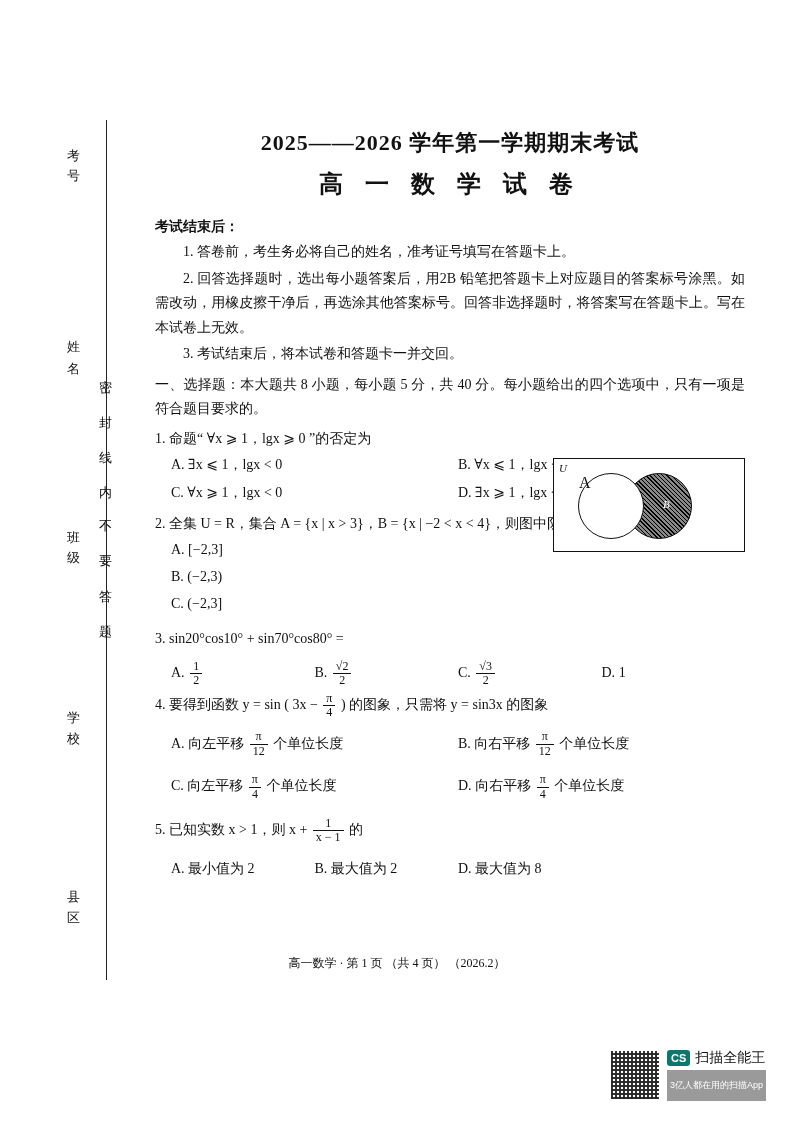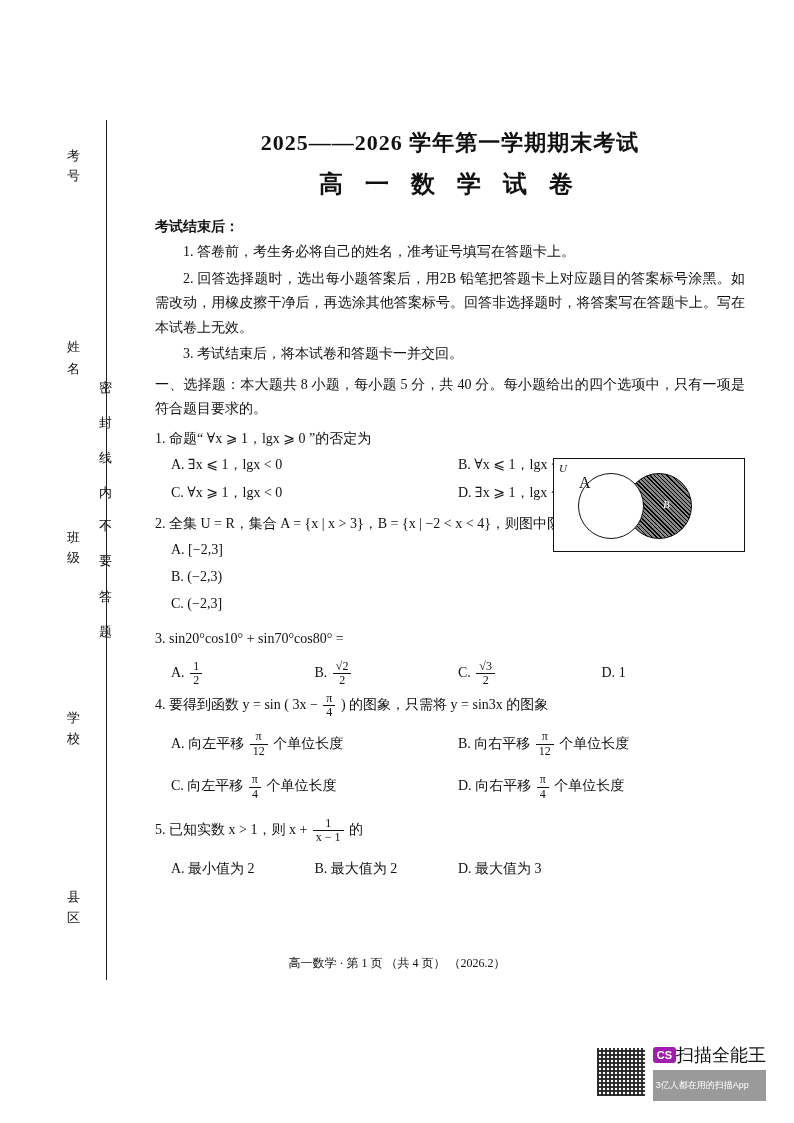--- a/index.html
+++ b/index.html
@@ -92,25 +92,25 @@
     width:48px;height:48px;margin-right:8px;
     background-image:
       repeating-linear-gradient(0deg,#111 0 2px,#fff 2px 4px),
       repeating-linear-gradient(90deg,#111 0 2px,#fff 2px 4px);
     background-blend-mode:multiply;
     opacity:.85;
   }
   .scan-right{display:flex;flex-direction:column;justify-content:center;}
   .scan-top{display:flex;align-items:center;}
   .cs-badge{
-    background:#a21caf;color:#fff;font-size:11px;font-weight:bold;
-    padding:2px 4px;border-radius:3px;
+    background:#0f766e;color:#fff;font-size:11px;font-weight:bold;
+    padding:2px 4px;border-radius:3px;margin-right:5px;
     font-family:"Liberation Sans","DejaVu Sans",sans-serif;
   }
-  .scan-label{font-size:18px;font-family:Liberation Mono, monospace;}
+  .scan-label{font-size:14px;font-family:Liberation Mono, monospace;}
   .scan-sub{font-size:9px;color:#fff;background:#9a9a9a;padding:9px 3px;margin-top:3px;
     font-family:"Liberation Sans","DejaVu Sans",sans-serif;}
 </style>
 </head>
 <body>
 
 <div class="page">
 
   <div class="seal">
     <div class="seal-line"></div>
@@ -259,21 +259,21 @@
       <span>已知实数 x &gt; 1，则 x +</span>
       <span class="frac">
         <span class="num">1</span>
         <span class="den">x − 1</span>
       </span>
       <span>的</span>
     </p>
     <div class="opts opts4 ml" style="margin-top:10px;">
       <div>A. 最小值为 2</div>
       <div>B. 最大值为 2</div>
-      <div>D. 最大值为 3</div>
+      <div>D. 最大值为 8</div>
     </div>
 
   </div>
 
   <div class="footer">
     <span>高一数学 · 第 1 页   （共 4 页）  （2026.2）</span>
   </div>
 
   <div class="scan">
     <div class="qr"></div>

